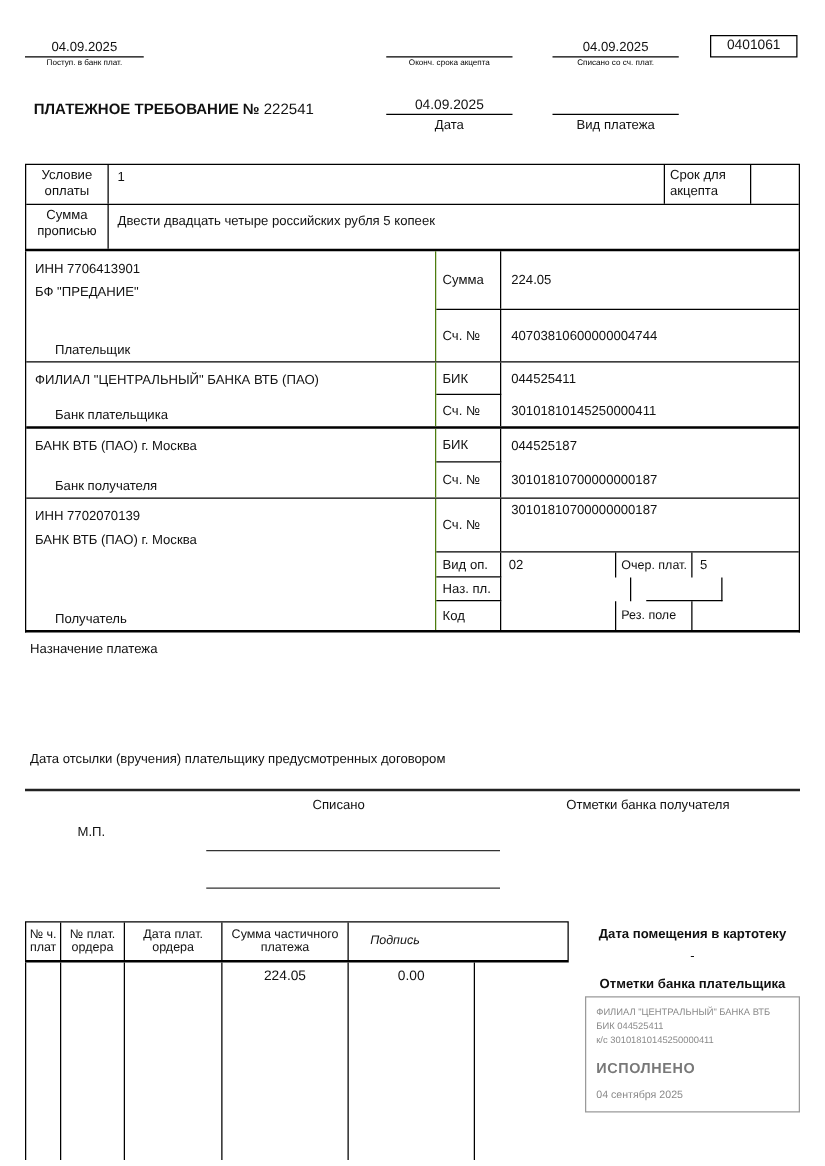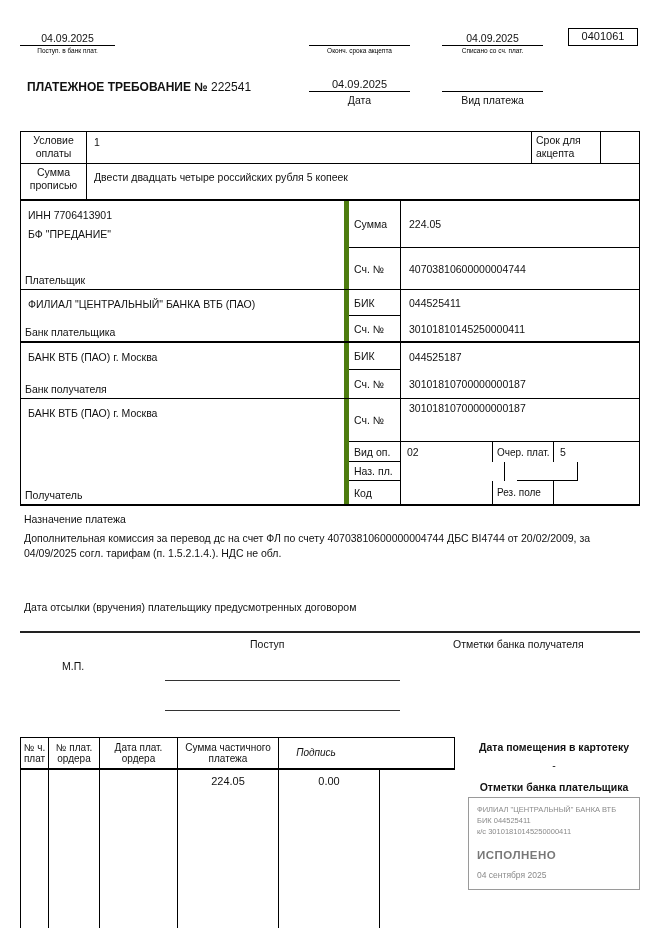--- a/index.html
+++ b/index.html
@@ -36,22 +36,22 @@
   .t-acc-lbl { width: 70px; border-left: 1px solid #000; border-right: 1px solid #000; padding: 2px 4px; line-height: 1.25; }
   .t-acc-val { width: 38px; }
   .t-words { flex: 1; padding: 7px 7px; }
   
   .main { position: absolute; left: 20px; top: 201px; width: 620px; border: 1px solid #000; border-top: none; border-bottom-width: 2px; font-size: 10.5px; }
   .blk { display: flex; }
   .blk-a { height: 89px; border-bottom: 1px solid #000; }
   .blk-b { height: 53px; border-bottom: 2px solid #000; }
   .blk-c { height: 56px; border-bottom: 1px solid #000; }
   .blk-d { height: 105px; }
-  .left-cell { width: 328px; border-right: 5px solid #4d7c0f; position: relative; padding: 5px 7px; line-height: 1.8; }
-  .corner-lbl { position: absolute; left: 4px; bottom: 2px; line-height: 1.2; }
+  .left-cell { width: 328px; border-right: 1px solid #4d7c0f; position: relative; padding: 5px 7px; line-height: 1.8; }
+  .corner-lbl { position: absolute; left: 23px; bottom: 2px; line-height: 1.2; }
   .rcol { flex: 1; display: flex; flex-direction: column; }
   .rrow { display: flex; flex: 1; }
   .rrow-fix47 { flex: none; height: 47px; border-bottom: 1px solid #000; }
   .rrow-fix26 { flex: none; height: 26px; }
   .rrow-fix27 { flex: none; height: 27px; }
   .rrow-fix43 { flex: none; height: 43px; border-bottom: 1px solid #000; }
   .rrow-fix20 { flex: none; height: 20px; }
   .rrow-fix19 { flex: none; height: 19px; gap: 12px; }
   .lblc { width: 52px; border-right: 1px solid #000; display: flex; align-items: center; padding-left: 5px; }
   .lblc-bb { border-bottom: 1px solid #000; }
@@ -187,20 +187,21 @@
         </div>
         <div class="rrow">
           <div class="lblc">Сч. №</div>
           <div class="valc">30101810700000000187</div>
         </div>
       </div>
     </div>
 
     <div class="blk blk-d">
       <div class="left-cell">
+        <div class="nw">ИНН 7702070139</div>
         <div class="nw">БАНК ВТБ (ПАО) г. Москва</div>
         <div class="corner-lbl">Получатель</div>
       </div>
       <div class="rcol">
         <div class="rrow rrow-fix43">
           <div class="lblc">Сч. №</div>
           <div class="valc valc-top">30101810700000000187</div>
         </div>
         <div class="rrow rrow-fix20">
           <div class="lblc lblc-bb">Вид оп.</div>
@@ -218,25 +219,24 @@
           <div class="lblc">Код</div>
           <div class="w92"></div>
           <div class="w61">Рез. поле</div>
           <div class="vflex"></div>
         </div>
       </div>
     </div>
   </div>
 
   <div class="purpose-lbl">Назначение платежа</div>
-  <div class="purpose-txt">Дополнительная комиссия за перевод дс на счет ФЛ по счету 40703810600000004744 ДБС BI4744 от 20/02/2009, за 04/09/2025 согл. тарифам (п. 1.5.2.1.4.). НДС не обл.</div>
   <div class="send-date-lbl">Дата отсылки (вручения) плательщику предусмотренных договором</div>
   <div class="thick-line"></div>
 
-  <div class="sig-title" style="left:250px;">Поступ</div>
+  <div class="sig-title" style="left:250px;">Списано</div>
   <div class="sig-title" style="left:453px;">Отметки банка получателя</div>
   <div class="mp">М.П.</div>
   <div class="sig-line" style="top:680px;"></div>
   <div class="sig-line" style="top:710px;"></div>
 
   <div class="bt">
     <div class="bt-head">
       <div class="bh cw1">№ ч. плат</div>
       <div class="bh cw2">№ плат. ордера</div>
       <div class="bh cw3">Дата плат. ордера</div>

